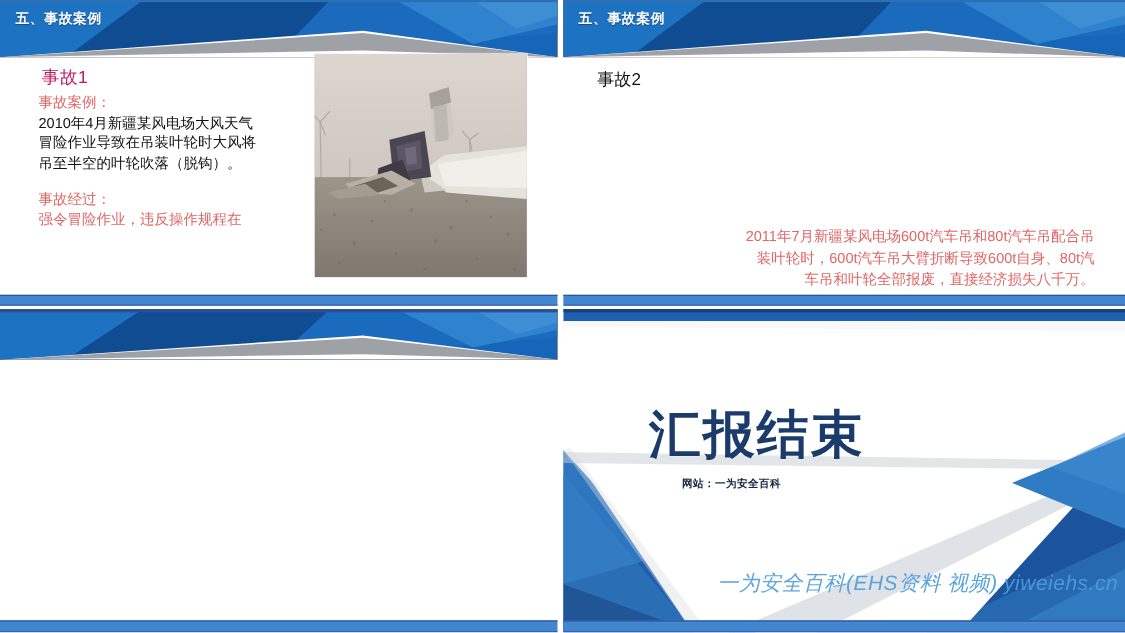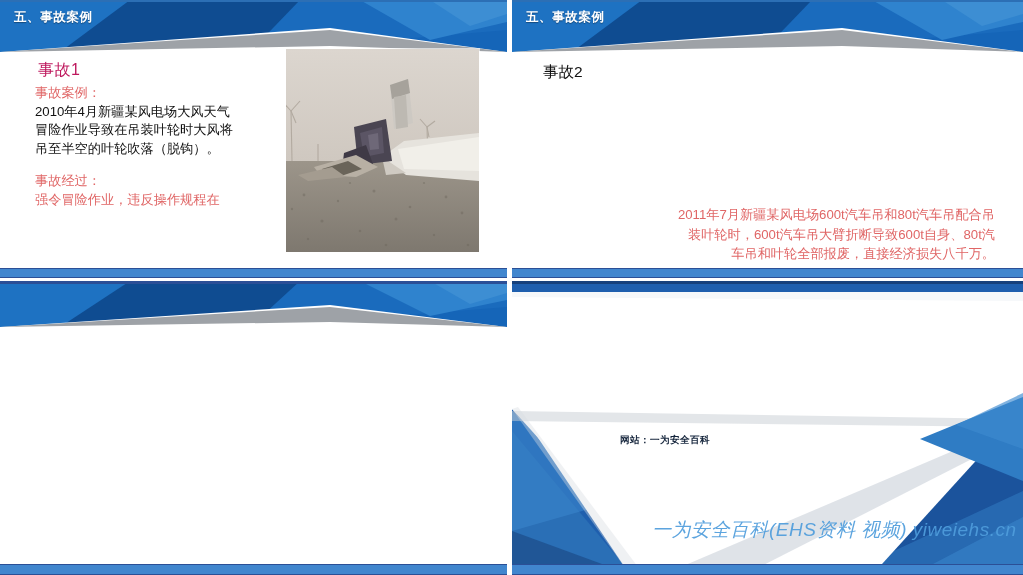--- a/index.html
+++ b/index.html
@@ -331,19 +331,20 @@
         <polygon points="0,11 511,11 511,126 0,118" fill="#ffffff"></polygon>
         <polygon points="0,11 511,11 511,20 0,16" fill="#f6f8fa"></polygon>
 
         <polygon points="511,116 511,200 408,158" fill="#2f7cc4"></polygon>
         <polygon points="511,112 511,168 444,144" fill="#3d8bd0" opacity="0.65"></polygon>
 
         <polygon points="511,126 362,294 150,294 0,124 0,132 152,294 160,294 511,140" fill="#e7ebef" opacity="0"></polygon>
       </svg>
     </div>
 
+    <div class="end-title">汇报结束</div>
     <div class="end-sub">网站：一为安全百科</div>
     <div class="end-watermark">一为安全百科(EHS资料 视频) yiweiehs.cn</div>
 
     <div class="slide-footer"></div>
   </div>
 
 </div>
 
 </body></html>

